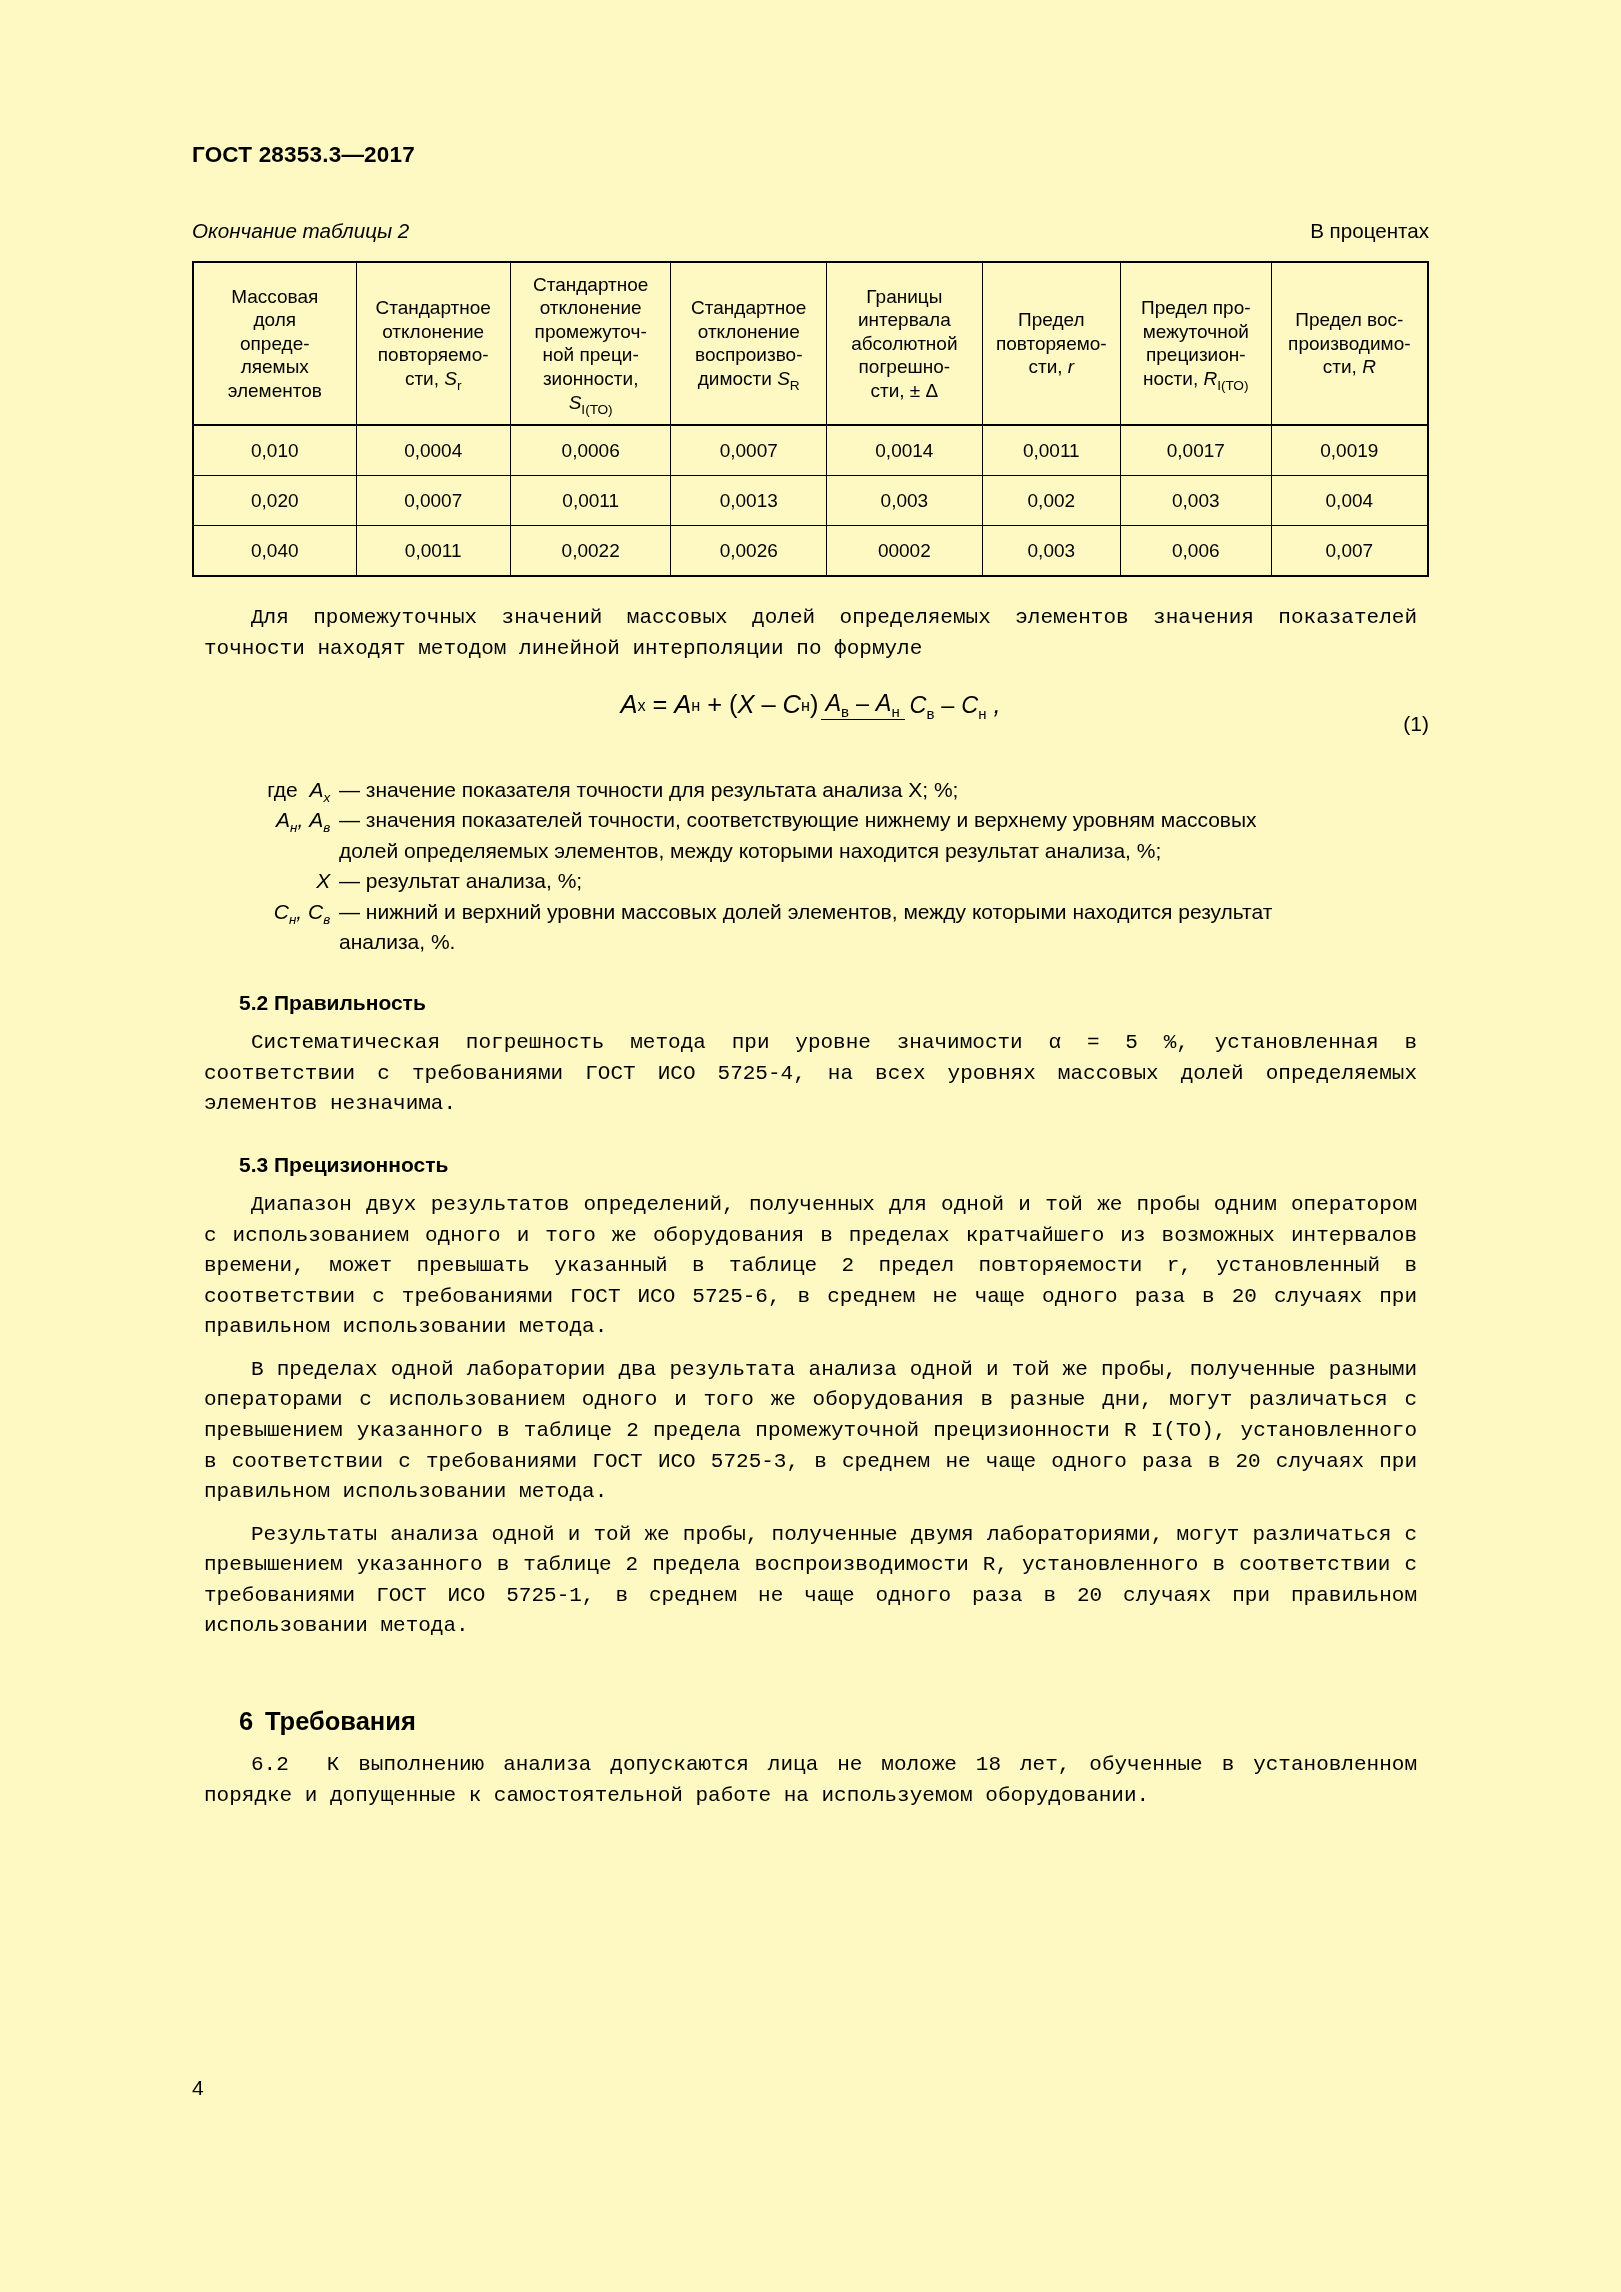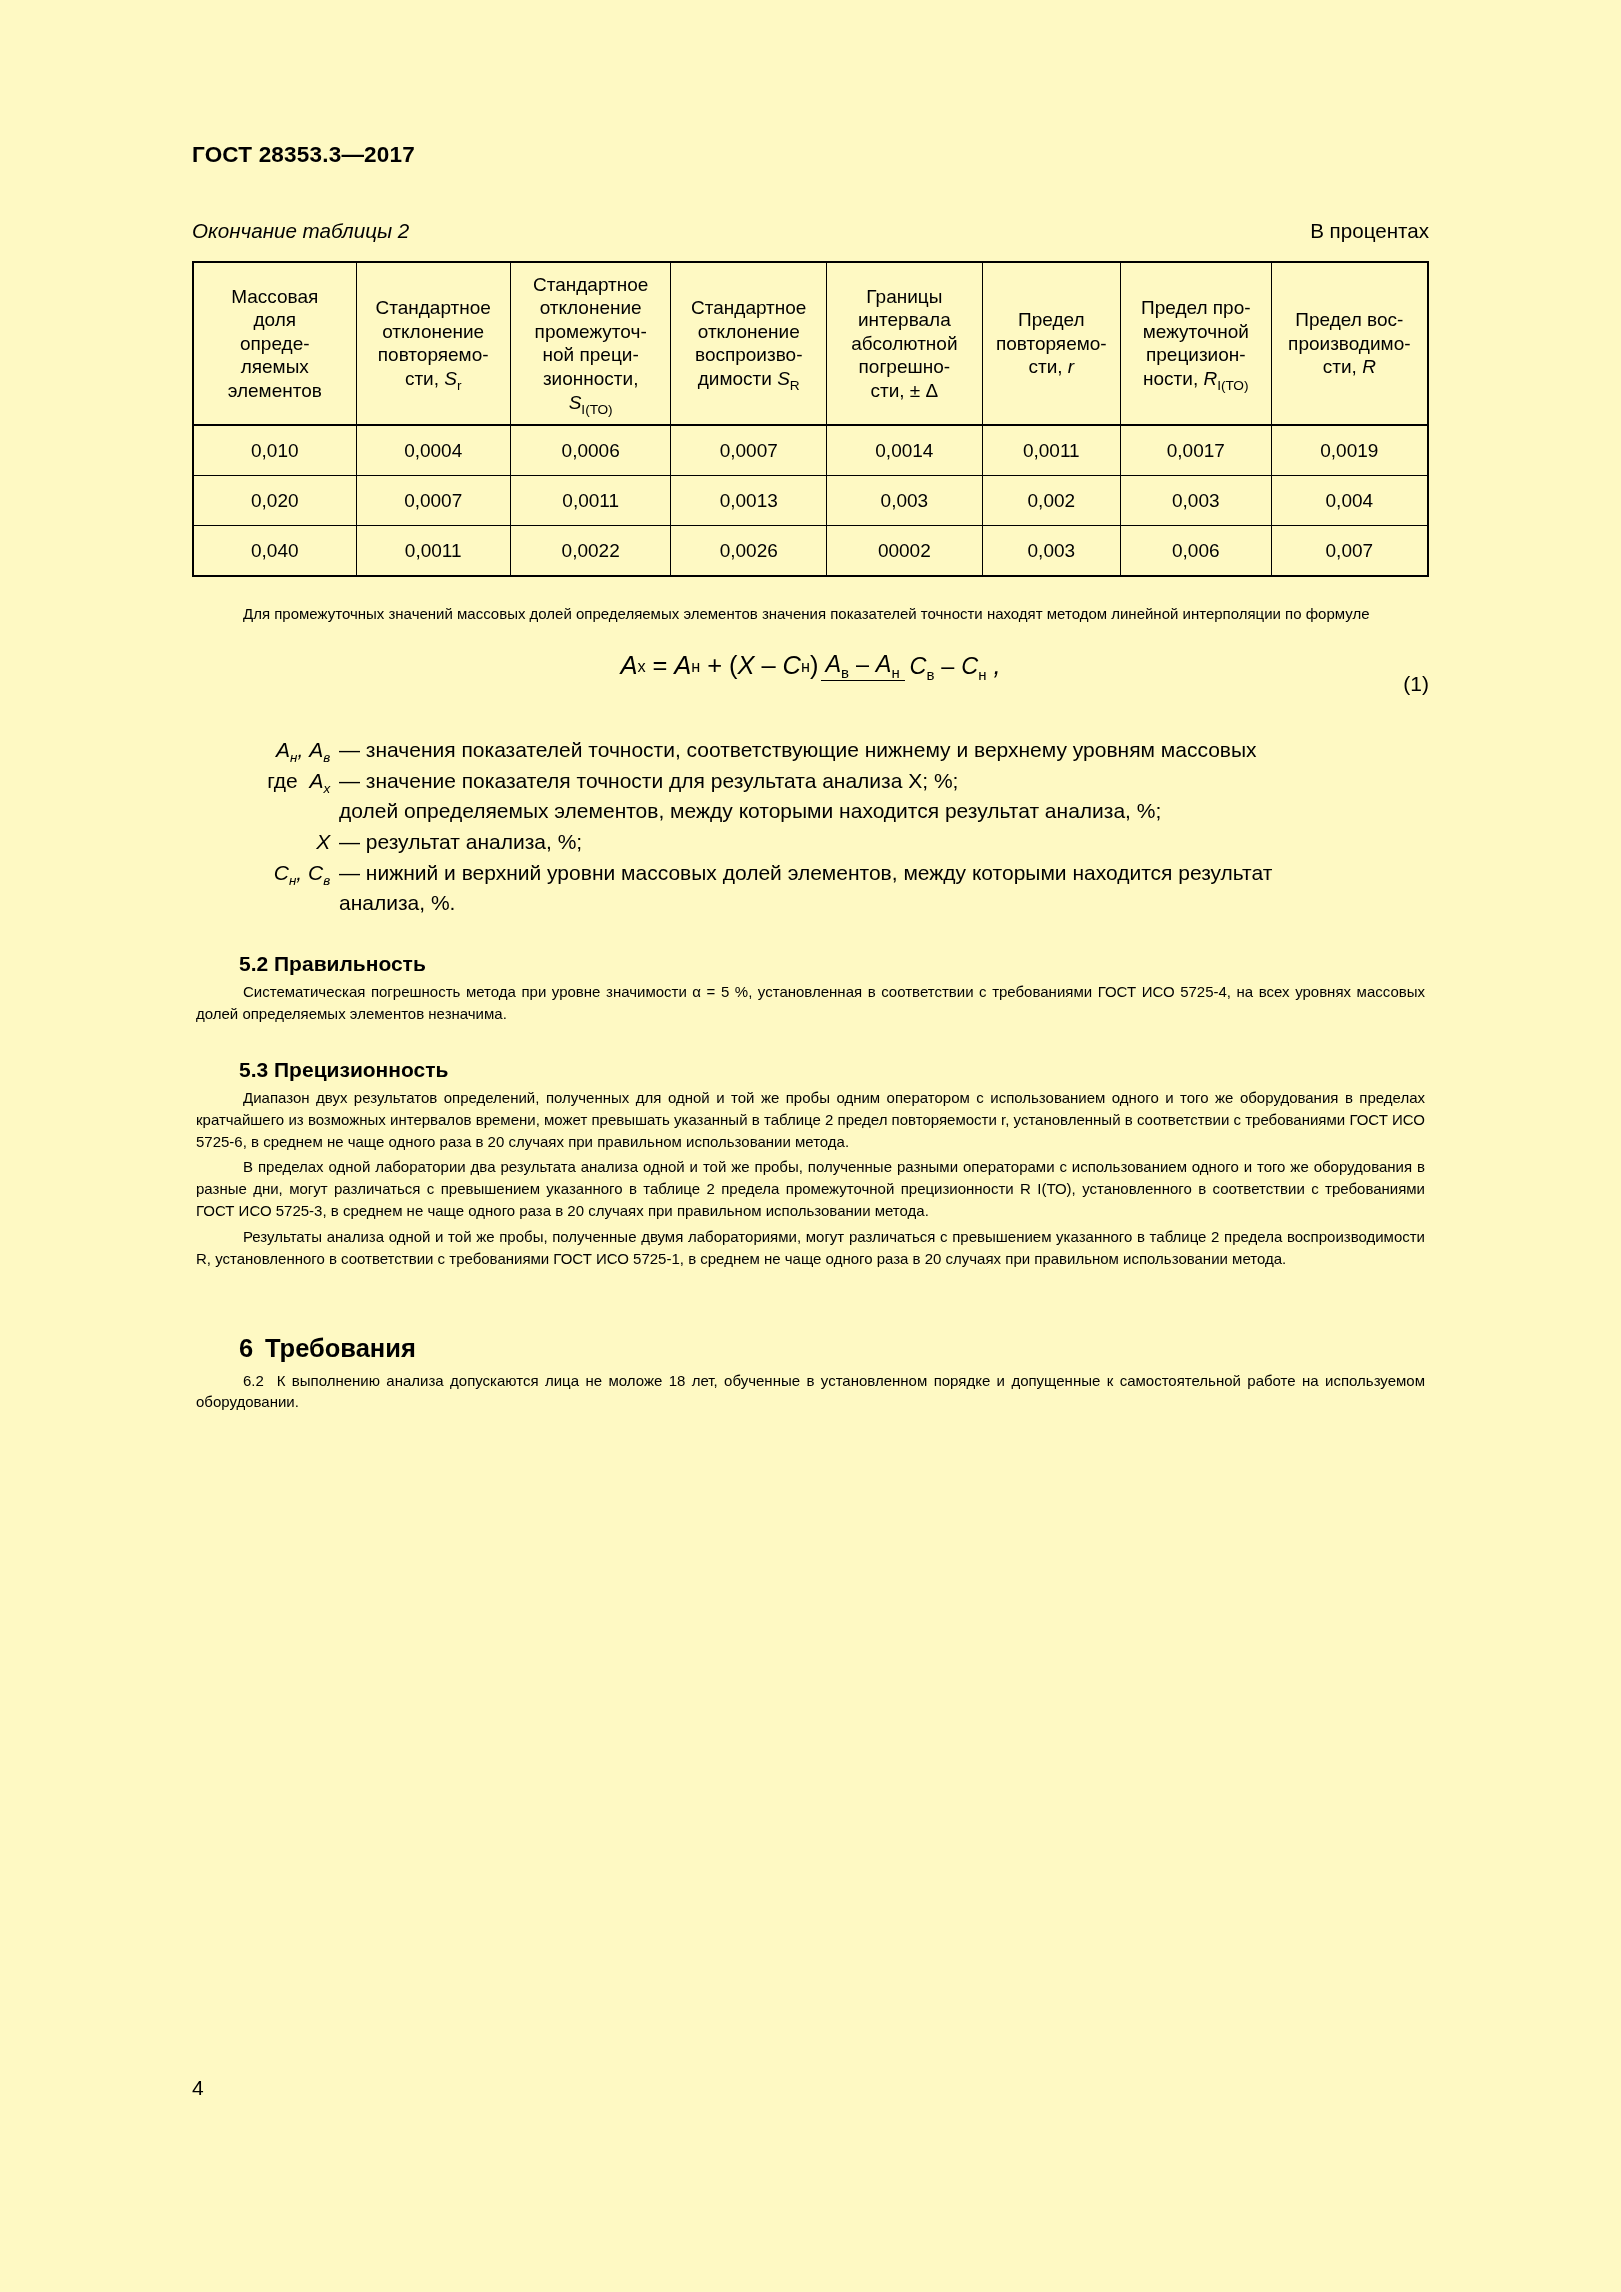--- a/index.html
+++ b/index.html
@@ -87,26 +87,27 @@
   }
   .hsub {
     font-size: 0.72em;
     vertical-align: sub;
     line-height: 0;
   }
   .hitalic { font-style: italic; }
 
   
   p.body {
-    font-size: 15px;
+    font-size: 21px;
     line-height: 1.455;
     text-align: justify;
-    margin: 4px;
+    margin: 12px;
     text-indent: 47px;
     hyphens: none;
+    font-family: Liberation Mono, monospace;
   }
   p.first-after-table { margin-top: 26.5px; }
 
   .formula-block {
     position: relative;
     margin-top: 21.6px;
     margin-bottom: 17.6px;
     height: 71px;
   }
   .formula {
@@ -341,27 +342,27 @@
           <span class="den"><span>C</span><span class="sub">в</span><span class="op">–</span><span>C</span><span class="sub">н</span></span>
         </span>
         <span>,</span>
       </div>
       <div class="formula-number">(1)</div>
     </div>
 
     <div class="where-list">
 
       <div class="where-row">
+        <div class="where-term"><span class="where-label">где</span>&nbsp;&nbsp;<span>A</span><span class="sub-i">x</span></div>
+        <div class="where-def">— значение показателя точности для результата анализа X; %;</div>
+      </div>
+
+      <div class="where-row">
         <div class="where-term"><span>A</span><span class="sub-i">н</span>,&nbsp;<span>A</span><span class="sub-i">в</span></div>
         <div class="where-def">— значения показателей точности, соответствующие нижнему и верхнему уровням массовых</div>
-      </div>
-
-      <div class="where-row">
-        <div class="where-term"><span class="where-label">где</span>&nbsp;&nbsp;<span>A</span><span class="sub-i">x</span></div>
-        <div class="where-def">— значение показателя точности для результата анализа X; %;</div>
       </div>
       <div class="where-def-cont">долей определяемых элементов, между которыми находится результат анализа, %;</div>
 
       <div class="where-row">
         <div class="where-term"><span>X</span></div>
         <div class="where-def">— результат анализа, %;</div>
       </div>
 
       <div class="where-row">
         <div class="where-term"><span>C</span><span class="sub-i">н</span>,&nbsp;<span>C</span><span class="sub-i">в</span></div>

